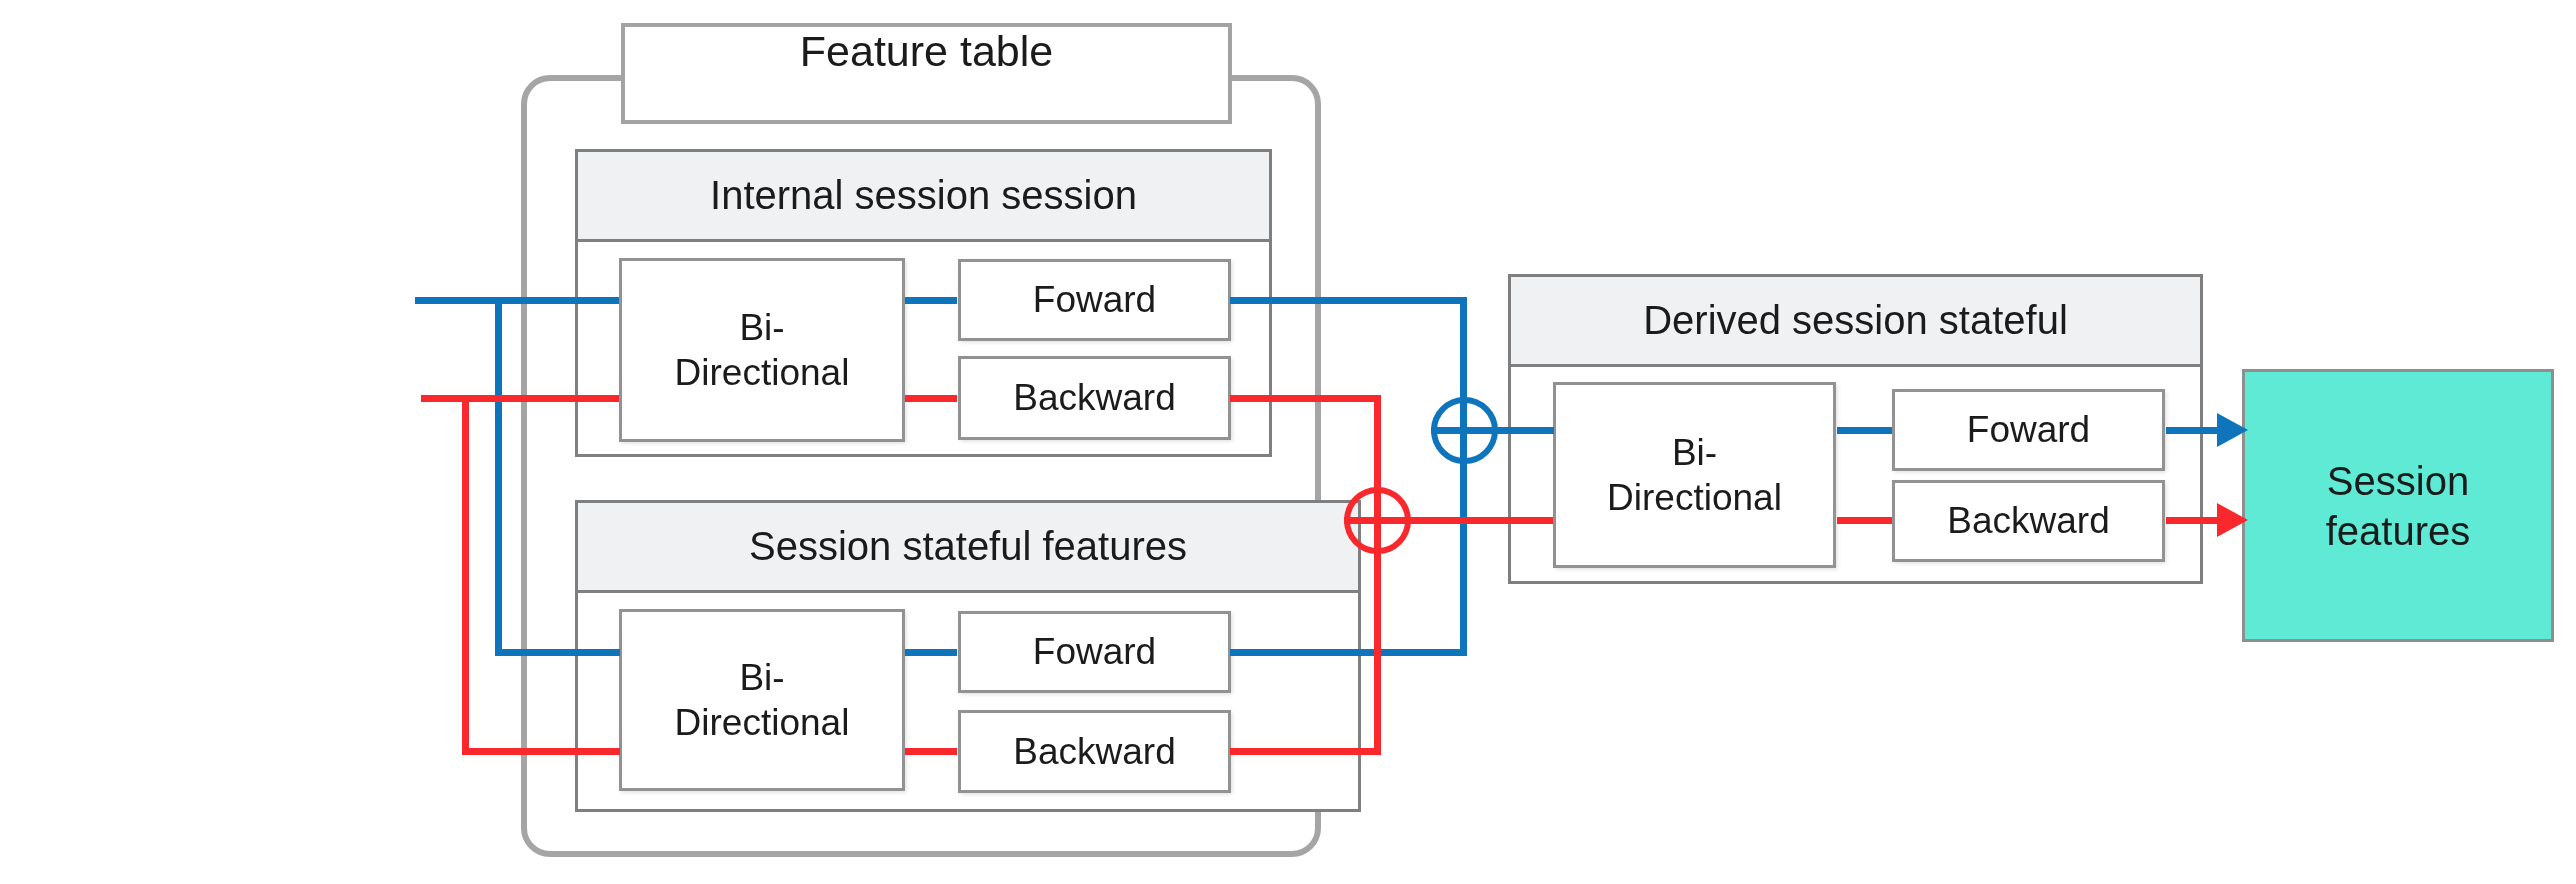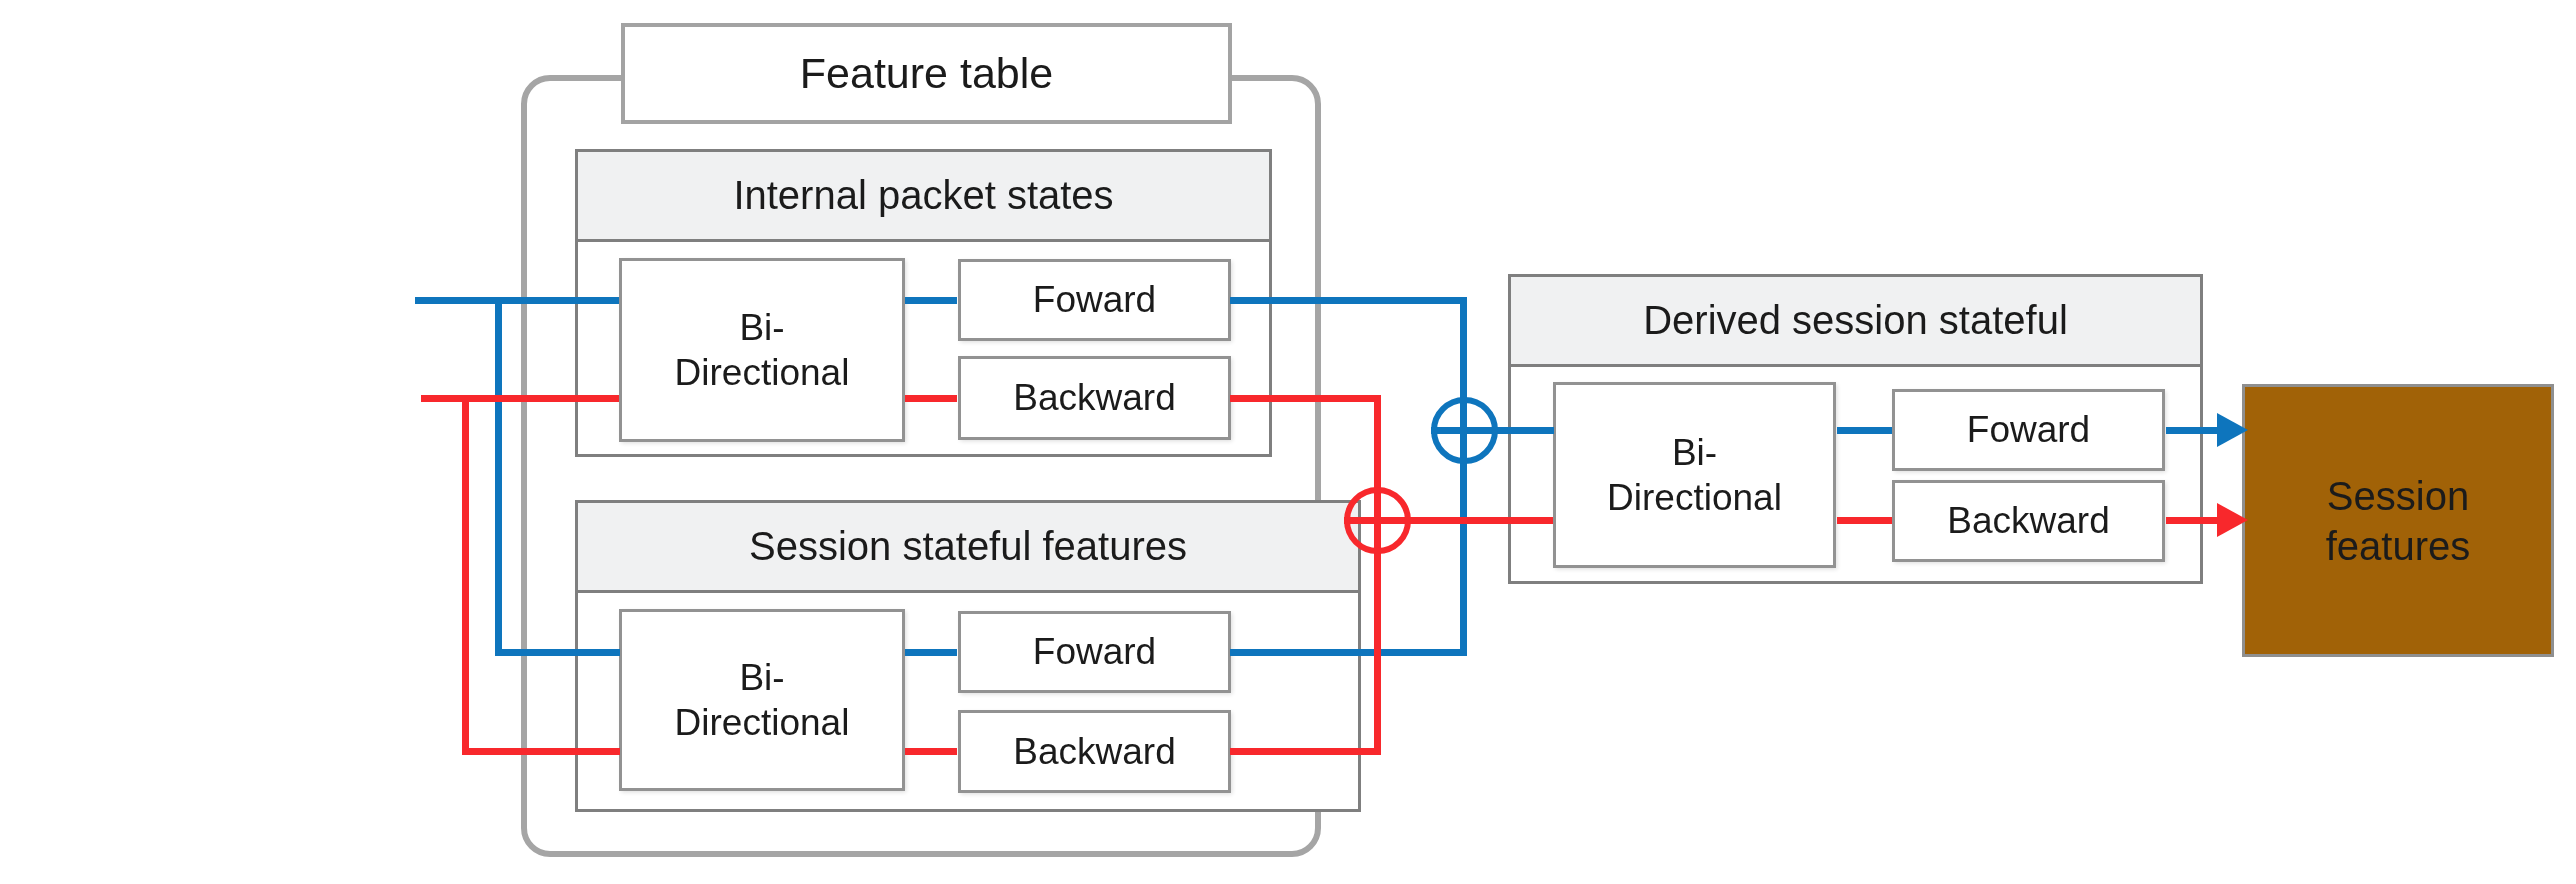--- a/index.html
+++ b/index.html
@@ -2,40 +2,40 @@
 <html style="font-size:9.6px"><head>
 <meta charset="utf-8">
 <style>
   html,body{margin:0;padding:0;background:#ffffff;}
   .canvas{position:relative;width:2576px;height:885px;background:#fff;overflow:hidden;
           font-family:"Liberation Sans","DejaVu Sans",sans-serif;color:#1b1b1b;}
   .abs{position:absolute;box-sizing:border-box;}
   
   .container{left:521px;top:75px;width:800px;height:782px;border:6.6px solid #a5a5a5;border-radius:29px;z-index:1;}
   .titlebox{left:621px;top:23px;width:611px;height:101px;border:4.8px solid #a3a3a3;background:#fff;z-index:2;
-            display:flex;align-items:center;justify-content:center;font-size:43px;}
+            display:flex;align-items:flex-start;justify-content:center;font-size:43px;}
   .section{border:3px solid #7f7f7f;background:#fff;z-index:1;}
   .sec-internal{left:575px;top:149px;width:697px;height:308px;}
   .sec-stateful{left:575px;top:500px;width:786px;height:312px;}
   .sec-derived{left:1508px;top:274px;width:695px;height:310px;}
   .sec-header{position:absolute;left:0;top:0;width:100%;height:90px;background:#f0f1f2;border-bottom:3px solid #7f7f7f;
               display:flex;align-items:center;justify-content:center;font-size:40px;box-sizing:border-box;}
   .box{border:3.6px solid #929292;background:#fff;z-index:1;display:flex;align-items:center;justify-content:center;
        font-size:37px;text-align:center;box-shadow:2.4px 2.4px 4.2px rgba(0,0,0,0.13);}
   .bi-upper{left:619px;top:258px;width:286px;height:184px;}
   .fw-upper{left:958px;top:259px;width:273px;height:82px;}
   .bw-upper{left:958px;top:356px;width:273px;height:84px;}
   .bi-lower{left:619px;top:609px;width:286px;height:182px;}
   .fw-lower{left:958px;top:611px;width:273px;height:82px;}
   .bw-lower{left:958px;top:710px;width:273px;height:83px;}
   .bi-derived{left:1553px;top:382px;width:283px;height:186px;}
   .fw-derived{left:1892px;top:389px;width:273px;height:82px;}
   .bw-derived{left:1892px;top:480px;width:273px;height:82px;}
-  .outbox{left:2242px;top:369px;width:312px;height:273px;border:3.6px solid #8f8f8f;background:#a16207;z-index:1;
-          display:flex;align-items:center;justify-content:center;font-size:40px;text-align:center;margin-top:15px;}
+  .outbox{left:2242px;top:369px;width:312px;height:273px;border:3.6px solid #8f8f8f;background:#5eead4;z-index:1;
+          display:flex;align-items:center;justify-content:center;font-size:40px;text-align:center;}
   .wrap-narrow{display:inline-block;width:217px;text-align:center;line-height:1.22;}
   .wrap-out{display:inline-block;width:193px;text-align:center;line-height:1.25;}
   
   .hl,.vl{z-index:3;}
   .hl{height:6.6px;}
   .vl{width:6.6px;}
   .b{background:#0e75bd;}
   .r{background:#f8282c;}
   .oplus{width:67px;height:67px;border-radius:50%;background:transparent;z-index:4;}
   .oplus.bluering{border:6.6px solid #0e75bd;}
@@ -52,21 +52,21 @@
 
 <div class="canvas">
 
 
   <div class="abs container"></div>
   <div class="abs titlebox">
     <span>Feature table</span>
   </div>
 
   <div class="abs section sec-internal">
-    <div class="sec-header">Internal packet states</div>
+    <div class="sec-header">Internal session session</div>
   </div>
   <div class="abs box bi-upper">
     <span class="wrap-narrow">Bi-Directional</span>
   </div>
   <div class="abs box fw-upper">
     <span>Foward</span>
   </div>
   <div class="abs box bw-upper">
     <span>Backward</span>
   </div>

